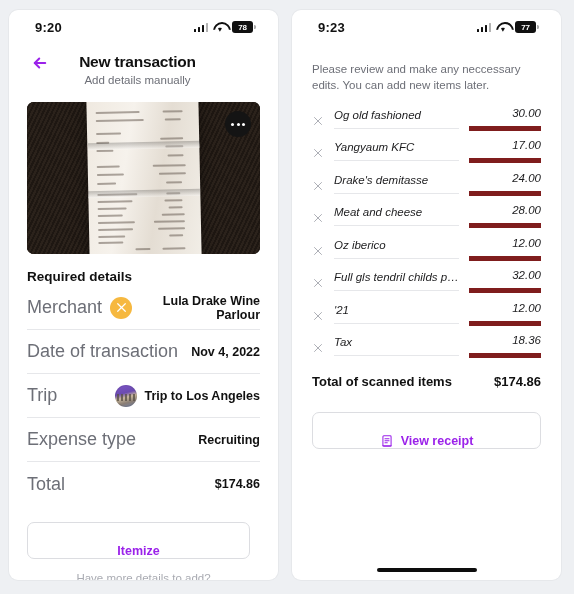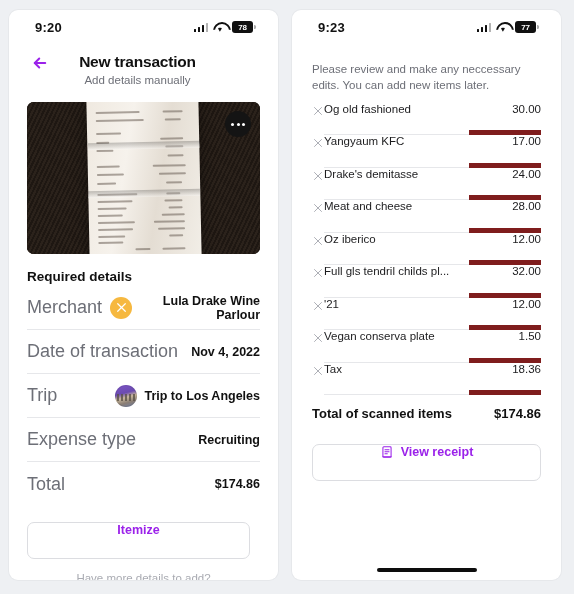--- a/index.html
+++ b/index.html
@@ -157,37 +157,37 @@
   }
 
   
   .itemize-wrap { padding: 16px 28px 0 18px; flex: none; }
   .btn-outline {
     width: 100%;
     border: 1px solid #dcdde1;
     border-radius: 7px;
     background: #fff;
     height: 37px;
-    display: flex; align-items: flex-start; justify-content: center; gap: 7px;
+    display: flex; align-items: flex-end; justify-content: center; gap: 7px;
     font-size: 12.5px; font-weight: bold;
     color: #9b22ea;
     cursor: pointer;
   }
   .helper { text-align: center; font-size: 11.5px; color: #a9abb2; padding: 13px 0 0 0; flex: none; }
 
   
   .nav-right {
     display: flex; align-items: center; justify-content: space-between;
     padding: 12px 20px 0 20px; flex: none;
   }
   .nav-action { font-size: 12.5px; color: #9b22ea; cursor: pointer; }
   .nav-right-title { font-size: 14px; font-weight: bold; color: #111; }
   .intro { font-size: 11.5px; color: #6d6f77; line-height: 1.42; padding: 17px 20px 0 20px; flex: none; }
   .items { padding: 9px 20px 0 20px; flex: none; }
-  .item-row { display: flex; height: 32.5px; }
+  .item-row { display: flex; align-items: center; gap: 10px; height: 32.5px; font-style: italic; }
   .x-icon { width: 12px; height: 12px; flex: none; color: #a9abb2; cursor: pointer; }
   .item-name {
     flex: 1;
     font-size: 11.5px; color: #1c1c1e;
     border-bottom: 1px solid #e6e7ea;
     padding-bottom: 7px;
     white-space: nowrap; overflow: hidden; text-overflow: ellipsis;
   }
   .item-price {
     width: 72px; text-align: right;
@@ -408,27 +408,20 @@
         <span class="x-icon"><svg viewBox="0 0 24 24" width="12" height="12" fill="none" stroke="currentColor" stroke-width="1.9" stroke-linecap="round">
               <path d="M5 5l14 14M19 5L5 19"></path>
             </svg></span>
         <span class="item-name">'21</span>
         <span class="item-price">12.00</span>
       </div>
       <div class="item-row">
         <span class="x-icon"><svg viewBox="0 0 24 24" width="12" height="12" fill="none" stroke="currentColor" stroke-width="1.9" stroke-linecap="round">
               <path d="M5 5l14 14M19 5L5 19"></path>
             </svg></span>
-        <span class="item-name">Vegan conserva plate</span>
-        <span class="item-price">1.50</span>
-      </div>
-      <div class="item-row">
-        <span class="x-icon"><svg viewBox="0 0 24 24" width="12" height="12" fill="none" stroke="currentColor" stroke-width="1.9" stroke-linecap="round">
-              <path d="M5 5l14 14M19 5L5 19"></path>
-            </svg></span>
         <span class="item-name">Tax</span>
         <span class="item-price">18.36</span>
       </div>
     </div>
 
     <div class="total-row">
       <span class="total-label">Total of scanned items</span>
       <span class="total-value">$174.86</span>
     </div>
 

